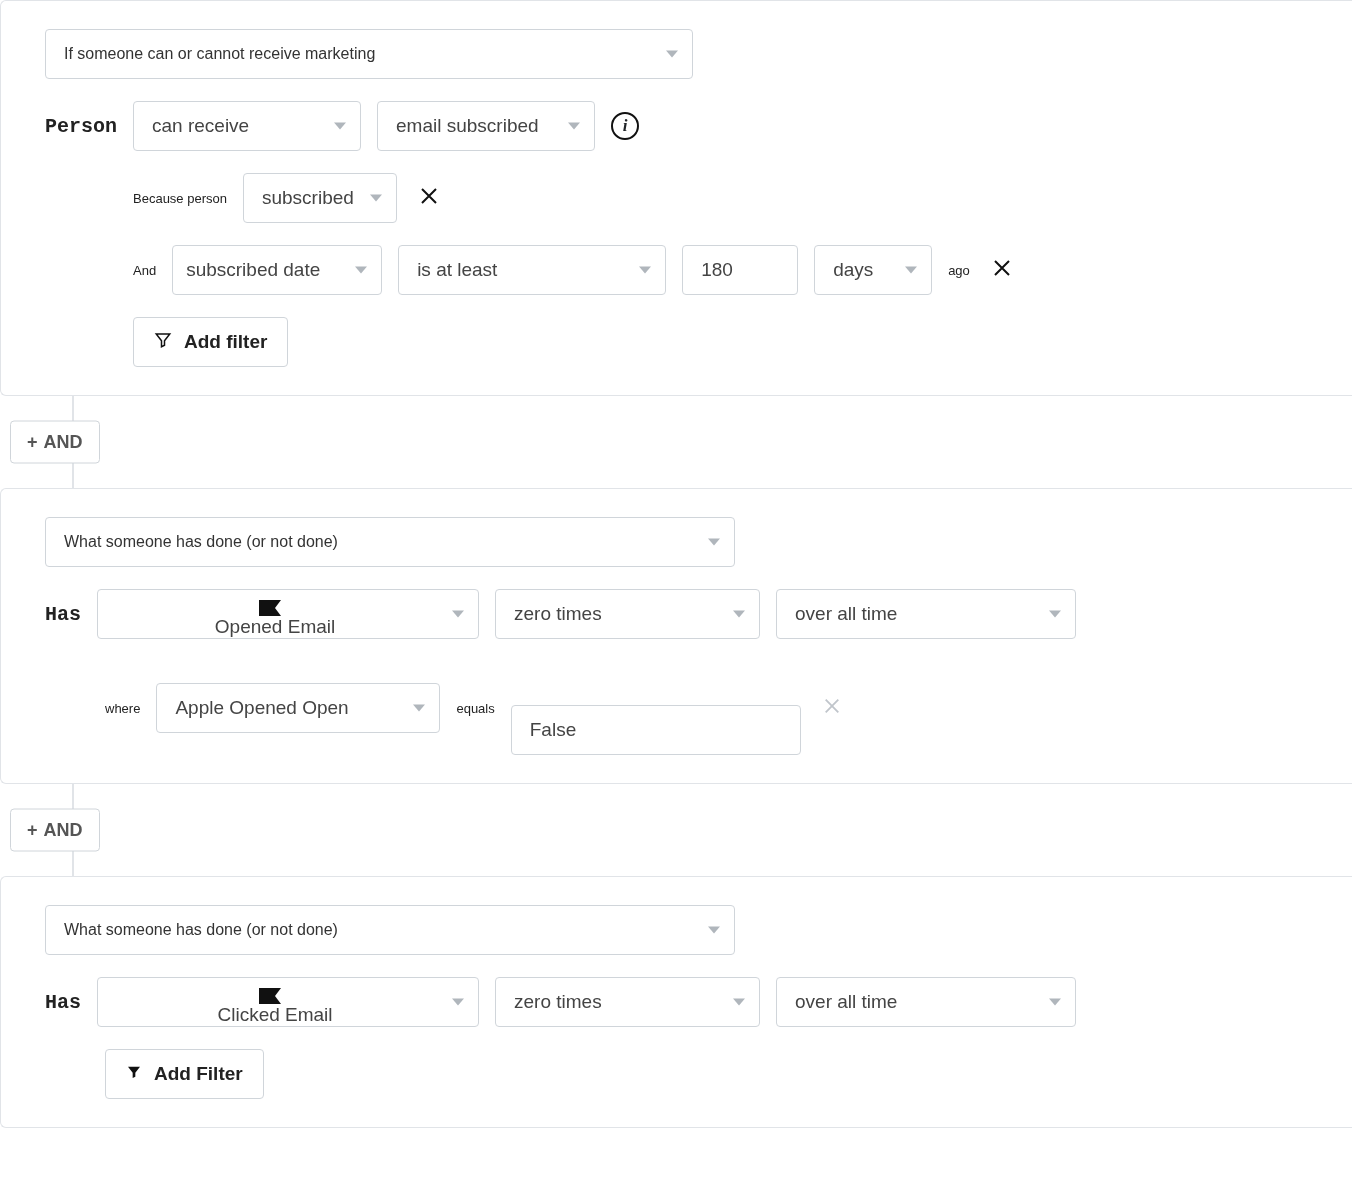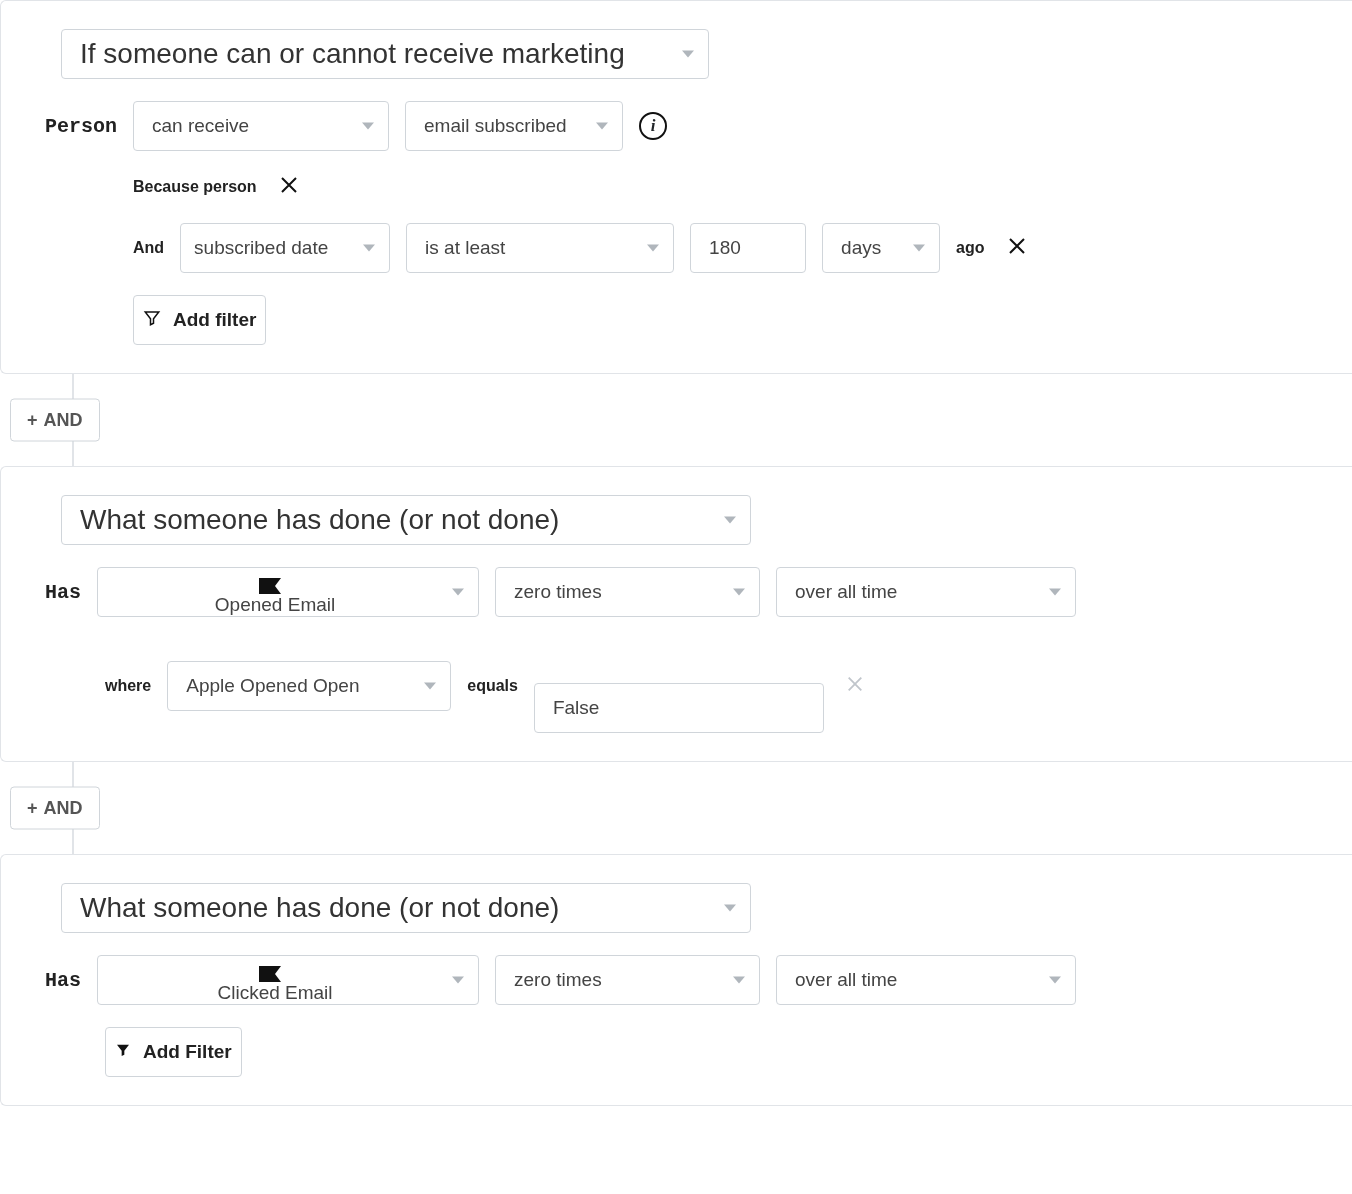--- a/index.html
+++ b/index.html
@@ -59,42 +59,41 @@
   }
   .row:first-child { margin-top: 0; }
   .indent { margin-left: 88px; }
   .label {
     font-weight: 700;
     font-size: 20px;
     color: #222;
     font-family: Liberation Mono, monospace;
   }
   .label-sm {
-    font-weight: 700;
-    font-size: 16px;
+    font-weight: 400;
+    font-size: 13px;
     color: #222;
   }
   .select, .select-lg, .input {
     border: 1px solid #d0d5da;
     background: #fff;
     border-radius: 4px;
     padding: 10px 44px 10px 18px;
     font-size: 19px;
     color: #444;
     display: inline-flex;
     align-items: center;
     position: relative;
     cursor: pointer;
     height: 50px;
   }
   .select-lg {
     width: 690px;
-    font-size: 28px;
+    font-size: 16px;
     color: #333;
-    margin-left: 16px;
   }
   .input {
     cursor: text;
     padding: 10px 18px;
     width: 116px;
     text-align: left;
   }
   .input-wide { width: 290px; margin-top: 44px; }
   .caret {
     position: absolute;
@@ -129,36 +128,36 @@
     color: #222;
     cursor: pointer;
     padding: 0 6px;
     font-weight: 400;
   }
   .close-x.gray { color: #c0c5cb; font-size: 22px; }
   .btn {
     border: 1px solid #d0d5da;
     background: #fff;
     border-radius: 4px;
-    padding: 10px 9px;
+    padding: 10px 20px;
     font-size: 19px;
     font-weight: 700;
     color: #222;
     display: inline-flex;
     align-items: center;
     gap: 12px;
     cursor: pointer;
     height: 50px;
   }
   .filter-outline svg { width: 18px; height: 18px; }
   .select.has-icon { padding-left: 18px; }
   .metric-select { width: 382px; flex-direction: column; }
   .count-select { width: 265px; }
   .time-select  { width: 300px; }
-  .recv-select  { width: 256px; }
+  .recv-select  { width: 228px; }
   .mkt-select   { width: 218px; }
   .sub-select   { width: 154px; }
   .date-select  { width: 210px; padding-left: 13px; }
   .op-select    { width: 268px; }
   .unit-select  { width: 118px; }
   .where-select { width: 284px; }
 </style>
 </head>
 <body>
 
@@ -180,20 +179,24 @@
       </div>
       <div class="select mkt-select">
         <span>email subscribed</span>
         <span class="caret"></span>
       </div>
       <span class="info-icon">i</span>
     </div>
 
     <div class="row indent">
       <span class="label-sm">Because person</span>
+      <div class="select sub-select">
+        <span>subscribed</span>
+        <span class="caret"></span>
+      </div>
       <span class="close-x">
         <svg width="20" height="20" viewBox="0 0 20 20">
             <path d="M3 3 L17 17 M17 3 L3 17" stroke="#111" stroke-width="2"></path>
           </svg>
       </span>
     </div>
 
     <div class="row indent">
       <span class="label-sm">And</span>
       <div class="select date-select">

